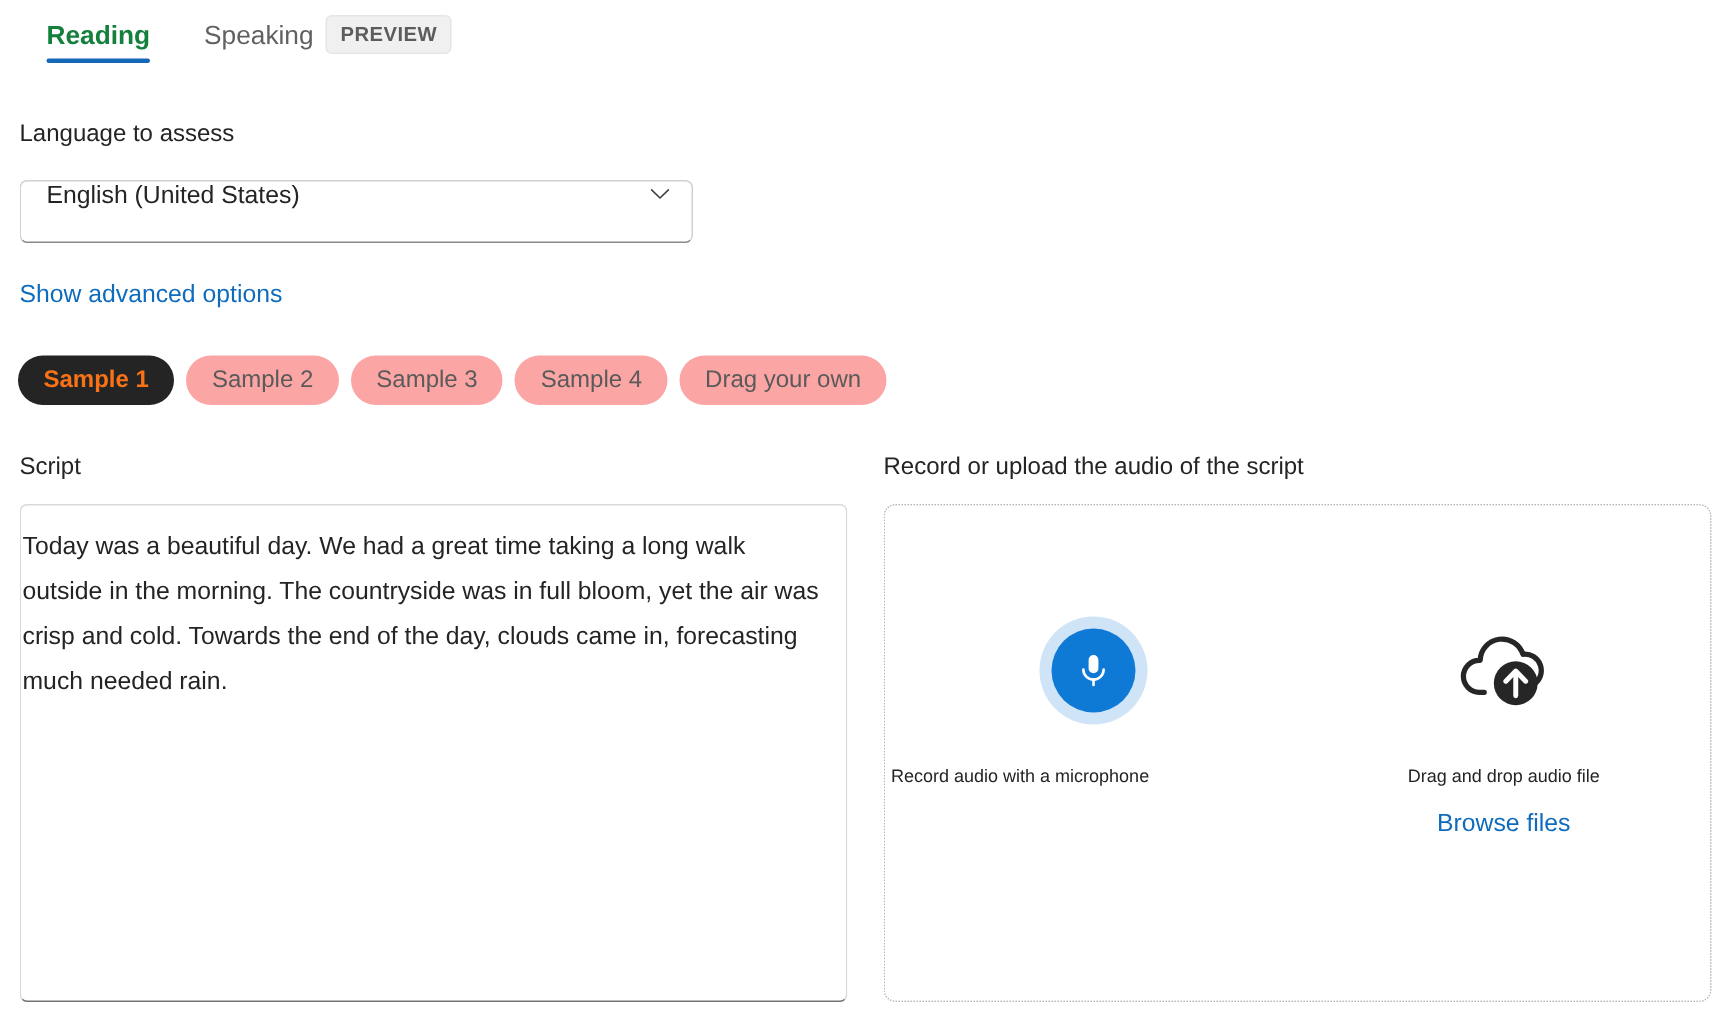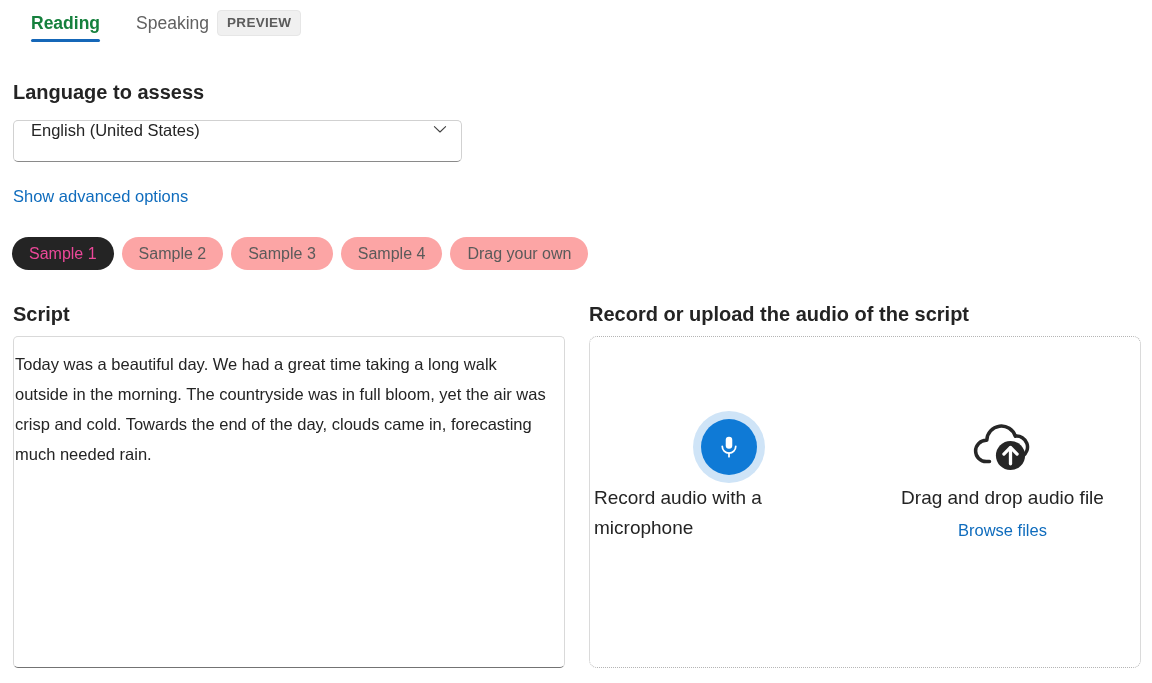--- a/index.html
+++ b/index.html
@@ -67,22 +67,22 @@
     border: 1px solid #e6e6e6;
     border-radius: 4px;
     padding: 5px 9px 6px 9px;
     line-height: 1;
     user-select: none;
   }
 
   
   .field-label {
     position: absolute;
-    font-size: 20px;
-    font-weight: bold;
+    font-size: 16px;
+    font-weight: normal;
     color: #242424;
     white-space: nowrap;
   }
   #lang-label { left: 13px; top: 81px; }
   #script-label { left: 13px; top: 303px; }
   #record-label { left: 589px; top: 303px; }
 
   
   .dropdown {
     position: absolute;
@@ -146,22 +146,22 @@
     color: #5a5a5a;
     font-size: 16px;
     white-space: nowrap;
     cursor: pointer;
     user-select: none;
     border: none;
     font-family: inherit;
   }
   .pill.selected {
     background: #242424;
-    color: #ec4899;
-    font-weight: normal;
+    color: #f97316;
+    font-weight: bold;
   }
 
   
   .script-box {
     position: absolute;
     left: 13px;
     top: 336px;
     width: 552px;
     height: 332px;
     box-sizing: border-box;
@@ -237,22 +237,22 @@
   .cloud-icon {
     width: 72px;
     height: 72px;
     display: flex;
     align-items: center;
     justify-content: center;
   }
   .cloud-glyph { width: 62px; height: 54px; display:block; }
 
   .upload-caption {
-    margin-top: 0;
-    font-size: 19px;
+    margin-top: 19px;
+    font-size: 12px;
     line-height: 30px;
     color: #242424;
   }
   .upload-col.left .upload-caption {
     width: 100%;
     padding-left: 2px;
     box-sizing: border-box;
     text-align: left;
   }
   .upload-col.right .upload-caption {

